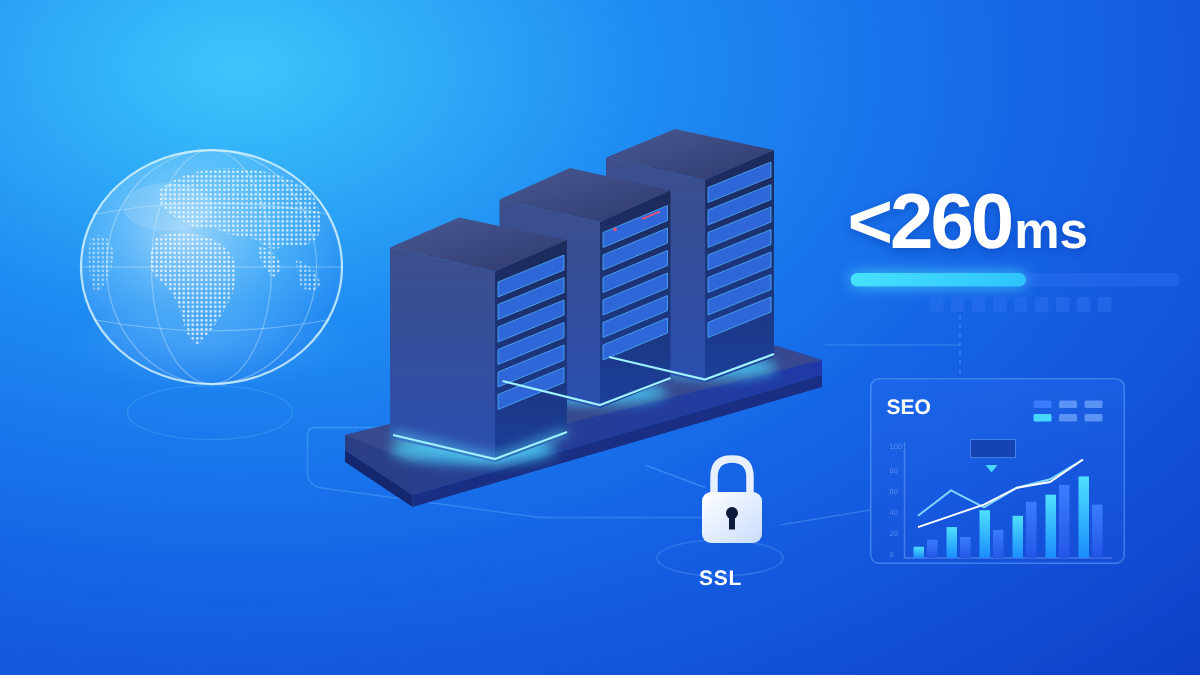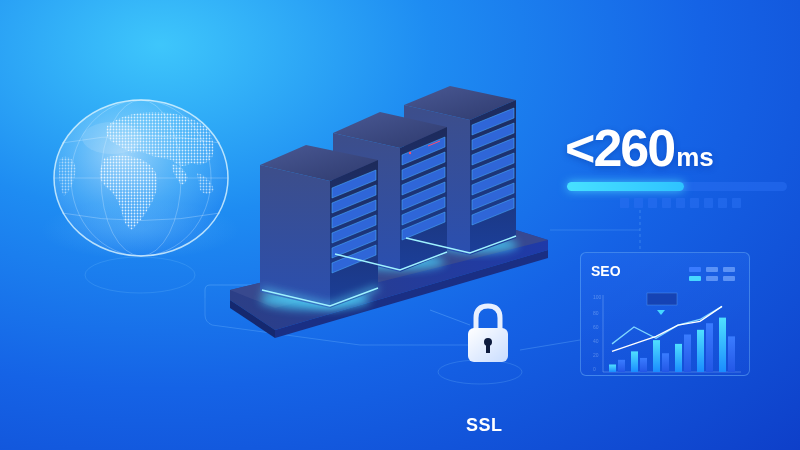--- a/index.html
+++ b/index.html
@@ -16,36 +16,36 @@
     border-radius: 50%;
     background: radial-gradient(ellipse, rgba(120,200,255,0.25), rgba(120,200,255,0) 70%);
   }
   .latency {
     position: absolute; left: 565px; top: 118px;
     color: #ffffff; font-weight: bold;
     text-shadow: 0 2px 6px rgba(0,40,140,0.35);
     white-space: nowrap;
   }
   .latency .big { font-size: 52px; letter-spacing: -2px; font-family: "Liberation Sans", sans-serif; }
-  .latency .unit { font-size: 26px; letter-spacing: 0; margin-left: 2px; }
+  .latency .unit { font-size: 34px; letter-spacing: 0; margin-left: 2px; }
   .latency-bar {
     position: absolute; left: 567px; top: 182px; width: 220px; height: 9px;
     border-radius: 5px; background: rgba(40,110,240,0.55);
   }
   .latency-fill {
     position: absolute; left: 0; top: 0; height: 9px; width: 53%;
     border-radius: 5px;
     background: linear-gradient(90deg, #47e1ff, #2ec3ff);
     box-shadow: 0 0 10px rgba(80,220,255,0.8);
   }
   .latency-ticks { position: absolute; left: 620px; top: 198px; display: flex; gap: 5px; }
   .latency-ticks span { width: 9px; height: 10px; background: rgba(40,110,240,0.6); border-radius: 1px; }
   .ssl-label {
     position: absolute; left: 466px; top: 377px; color: #fff;
-    font-weight: bold; font-size: 18px; letter-spacing: 0.5px; margin-top: 38px;
+    font-weight: bold; font-size: 14px; letter-spacing: 0.5px;
   }
   .seo-panel {
     position: absolute; left: 580px; top: 252px; width: 170px; height: 124px;
     border: 1px solid rgba(140,210,255,0.35);
     border-radius: 6px;
     background: linear-gradient(180deg, rgba(40,110,240,0.35), rgba(25,80,220,0.35));
   }
   .seo-title { position: absolute; left: 10px; top: 10px; color: #fff; font-weight: bold; font-size: 14px; }
   .seo-legend { position: absolute; right: 14px; top: 14px; display: grid; grid-template-columns: repeat(3, 12px); gap: 4px 5px; }
   .seo-legend span { height: 5px; border-radius: 1px; background: rgba(120,170,255,0.7); }

